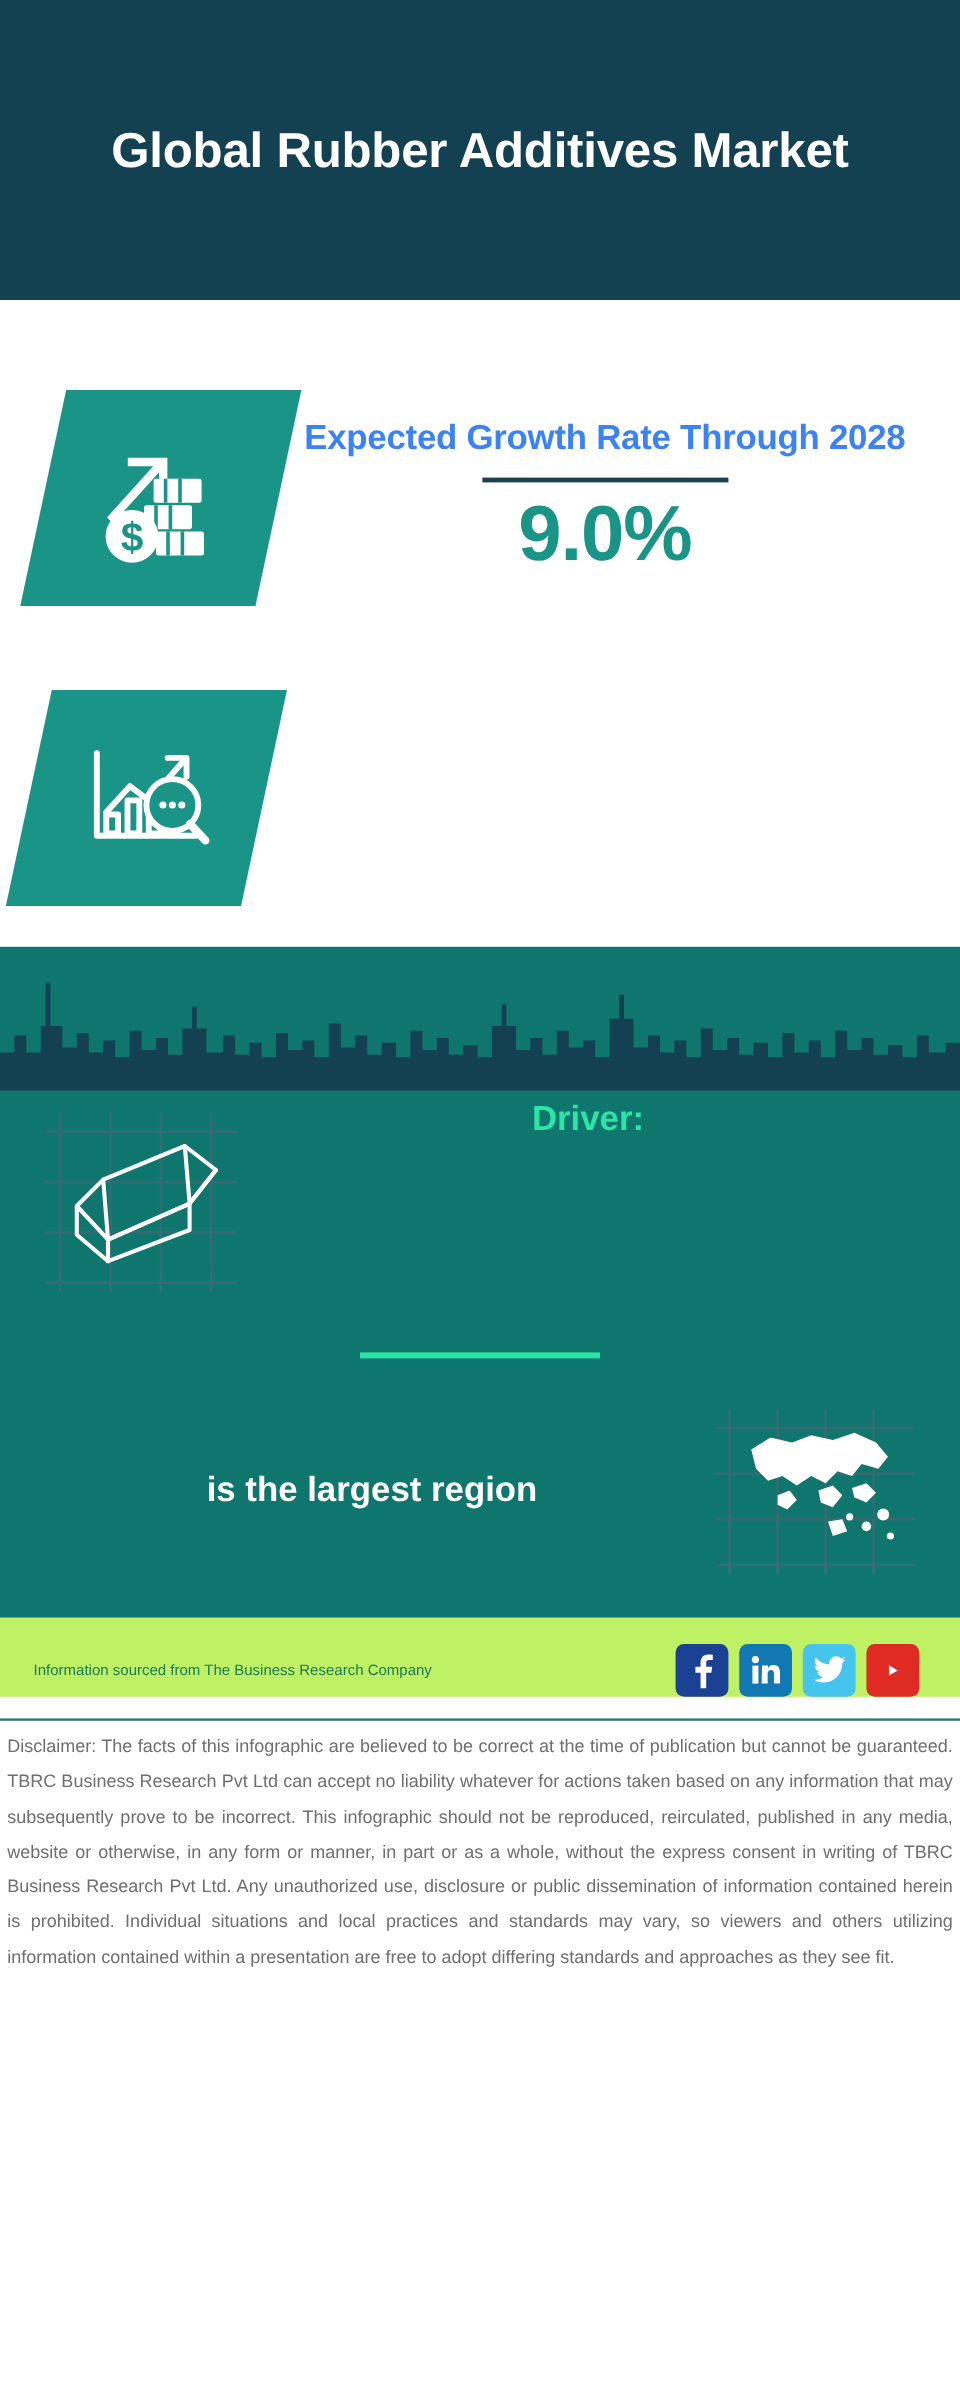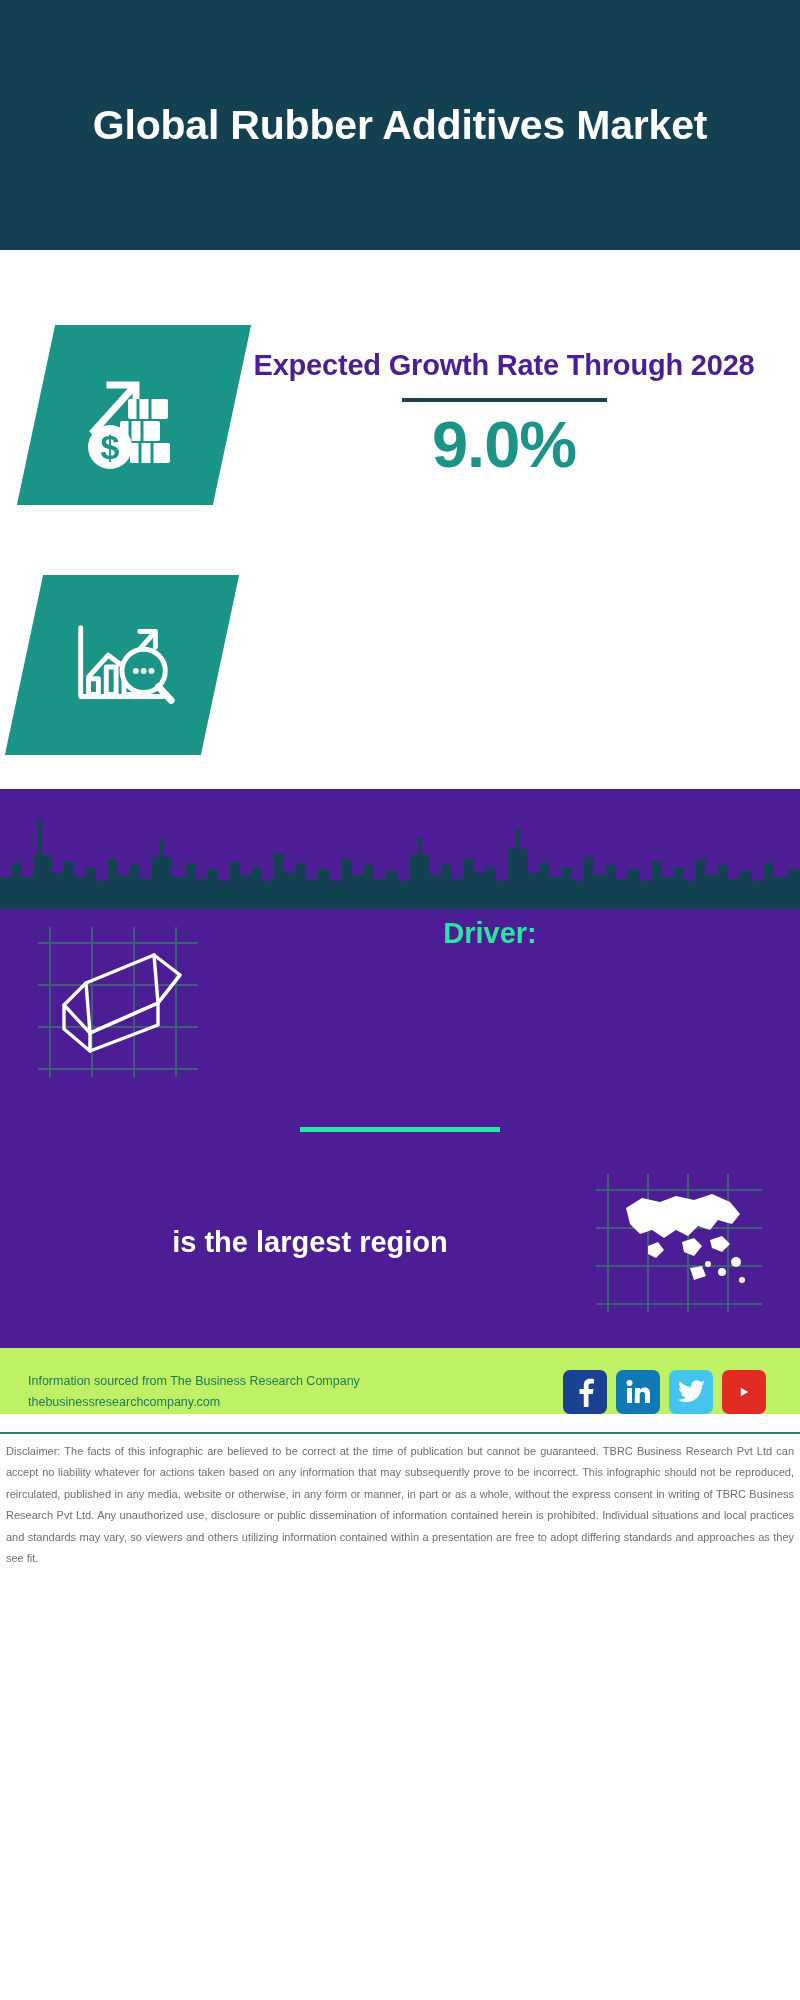--- a/index.html
+++ b/index.html
@@ -32,35 +32,35 @@
   .icon-plate {
     width: 196px; height: 180px; flex: 0 0 196px;
     background: #1B9488;
     transform: skewX(-12deg);
     display: flex; align-items: center; justify-content: center;
   }
   .icon-plate > svg { transform: skewX(12deg); }
 
   .stat-text { flex: 1 1 auto; text-align: center; padding: 0 10px; }
   .stat-label {
-    color: #4c1d95; font-size: 29px; font-weight: bold;
+    color: #3b82f6; font-size: 29px; font-weight: bold;
     line-height: 1.28; letter-spacing: -0.2px;
   }
   .stat-divider {
     width: 205px; height: 4px; background: #1B4150;
     margin: 14px auto 6px auto;
   }
   .stat-value {
     color: #1B9488; font-size: 65px; font-weight: bold;
     line-height: 1.15; letter-spacing: -1px;
   }
 
   
   .dark-zone {
-    position: relative; background: #4c1d95;
+    position: relative; background: #0f766e;
     padding: 0 0 20px 0;
   }
   .skyline { display: block; width: 800px; height: 120px; margin-top: -1px; }
 
   .driver-row { display: flex; align-items: flex-start; padding: 8px 30px 0 30px; }
   .grid-icon { flex: 0 0 180px; height: 170px; }
   .driver-text { flex: 1 1 auto; text-align: center; padding: 0 6px; }
   .driver-title {
     color: #2BE5A5; font-size: 29px; font-weight: bold; margin-bottom: 12px;
   }
@@ -97,21 +97,21 @@
     width: 44px; height: 44px; border-radius: 7px;
     display: flex; align-items: center; justify-content: center;
   }
   .s-fb { background: #1B4193; }
   .s-li { background: #1178B3; }
   .s-tw { background: #45C4ED; }
   .s-yt { background: #E02A24; }
 
   .disclaimer-rule { height: 2px; background: #2C7D6E; margin: 18px 0 0 0; }
   .disclaimer {
-    color: #6E6E6E; font-size: 11px; line-height: 1.95;
+    color: #6E6E6E; font-size: 15px; line-height: 1.95;
     padding: 7px 6px 0 6px; text-align: justify;
   }
 </style>
 </head>
 <body>
 
 <div class="page">
 
   <div class="header">
     <div class="header-title">Global Rubber Additives Market</div>
@@ -247,21 +247,20 @@
           <circle cx="152" cy="112" r="3"></circle>
           <path d="M100 100 L112 98 L116 108 L104 112 Z"></path>
         </g>
       </svg>
     </div>
   </div>
 
   <div class="footer">
     <div class="footer-text">
       <div class="footer-line">Information sourced from The Business Research Company</div>
-      <div class="footer-line">thebusinessresearchcompany.com</div>
     </div>
     <div class="socials">
       <div class="social s-fb">
         <svg width="24" height="30" viewBox="0 0 24 30">
             <path fill="#fff" d="M15.5 30V17h4.3l.7-5h-5V8.8c0-1.4.4-2.4 2.5-2.4H21V1.9C20.5 1.8 19 1.7 17.2 1.7c-3.8 0-6.4 2.3-6.4 6.6V12H6.5v5h4.3v13z"></path>
           </svg>
       </div>
       <div class="social s-li">
         <svg width="26" height="26" viewBox="0 0 26 26">
           <rect x="2" y="9" width="5" height="15" fill="#fff"></rect>

